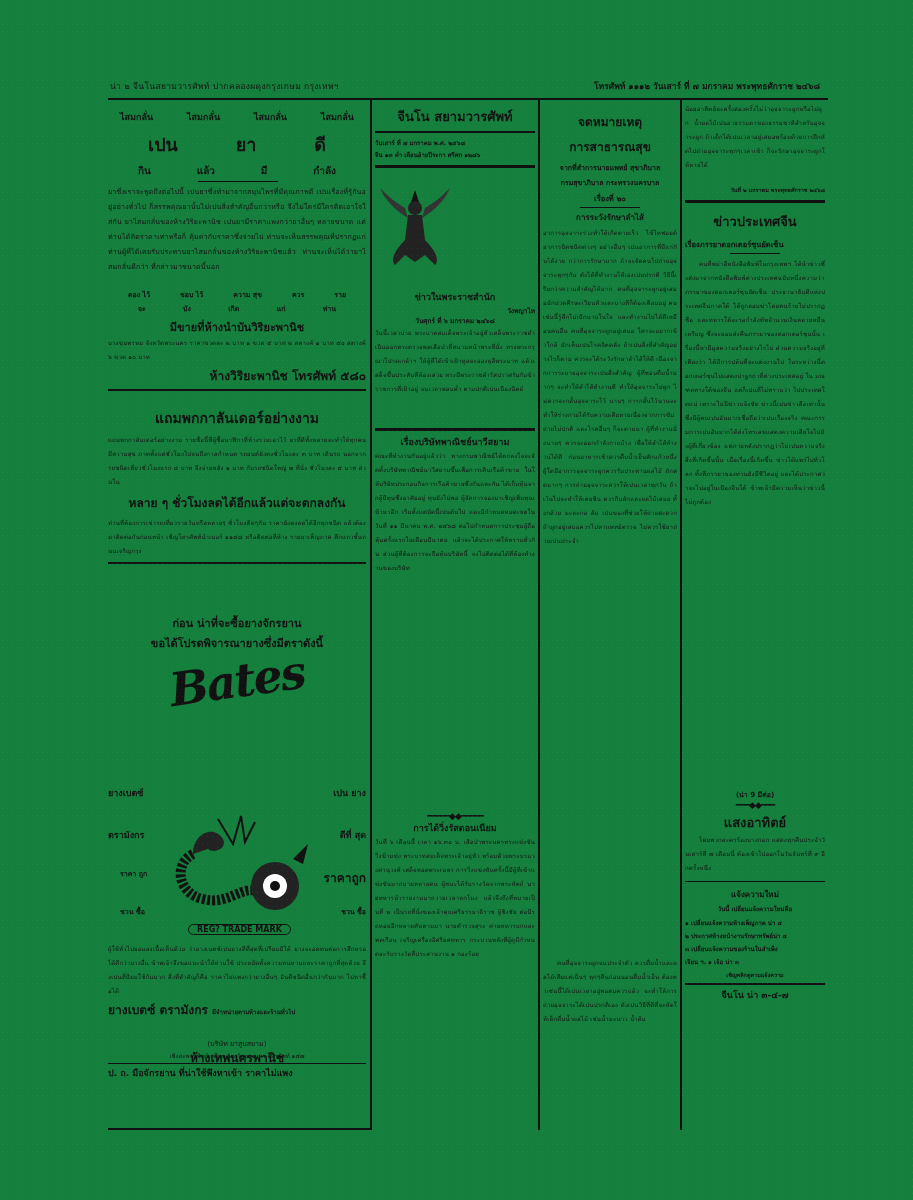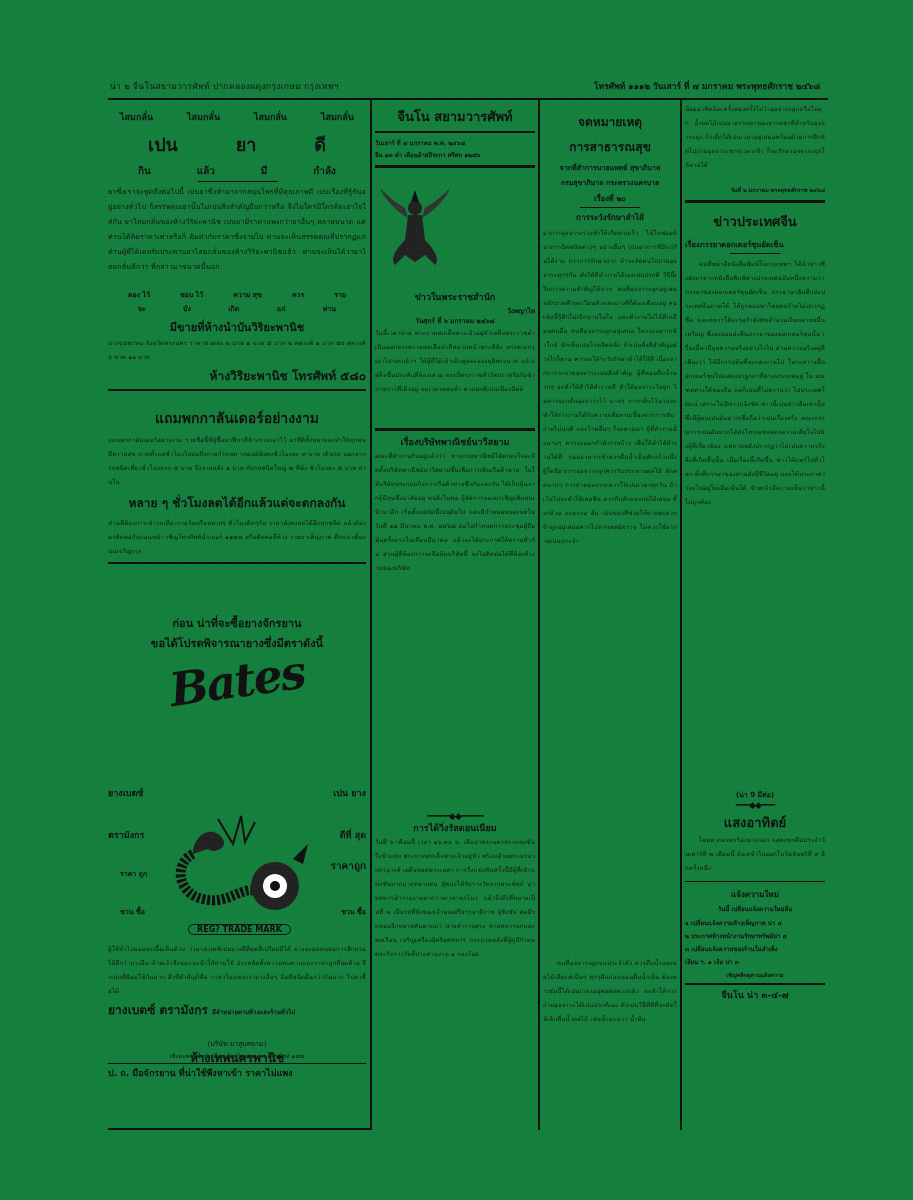--- a/index.html
+++ b/index.html
@@ -94,21 +94,21 @@
       <div class="center bold" style="font-size:11px;margin-top:50px;">ก่อน น่าที่จะซื้อยางจักรยาน</div>
       <div class="center bold" style="font-size:11px;margin-top:2px;">ขอได้โปรดพิจารณายางซึ่งมีตราดังนี้</div>
       <div class="center" style="font-family:'DejaVu Serif',serif;font-style:italic;font-weight:bold;font-size:46px;margin-top:2px;transform:rotate(-8deg);letter-spacing:-2px;">Bates</div>
 
       <div style="position:absolute;left:0;top:172px;font-size:9px;" class="bold">ยางเบตซ์</div>
       <div style="position:absolute;left:0;top:214px;font-size:9px;" class="bold">ตรามังกร</div>
       <div style="position:absolute;left:12px;top:254px;font-size:7px;" class="bold">ราคา ถูก</div>
       <div style="position:absolute;left:12px;top:292px;font-size:7px;" class="bold">ชวน ซื้อ</div>
       <div style="position:absolute;right:0;top:172px;font-size:9px;text-align:center;" class="bold">เปน ยาง</div>
       <div style="position:absolute;right:0;top:214px;font-size:9px;" class="bold">ดีที่ สุด</div>
-      <div style="position:absolute;right:0;top:244px;font-size:10px;" class="bold">ราคาถูก</div>
+      <div style="position:absolute;right:0;top:254px;font-size:12px;" class="bold">ราคาถูก</div>
       <div style="position:absolute;right:0;top:292px;font-size:7px;" class="bold">ชวน ซื้อ</div>
 
       <svg class="dragon" style="left:55px;top:200px;" width="150" height="110" viewBox="0 0 150 110">
         <path d="M30 40 C10 50 15 80 40 85 C65 92 80 70 95 78" fill="none" stroke="#111" stroke-width="10" stroke-dasharray="3 2"></path>
         <path d="M30 40 C30 20 50 10 60 25 C65 35 50 40 45 35" fill="#222"></path>
         <path d="M55 5 L70 30 L78 2 L82 28 L92 8" fill="none" stroke="#111" stroke-width="2"></path>
         <circle cx="112" cy="72" r="24" fill="#222"></circle>
         <circle cx="112" cy="72" r="12" fill="#fff"></circle>
         <circle cx="112" cy="72" r="5" fill="#111"></circle>
         <path d="M130 45 L145 30 L140 50 Z" fill="#111"></path>

